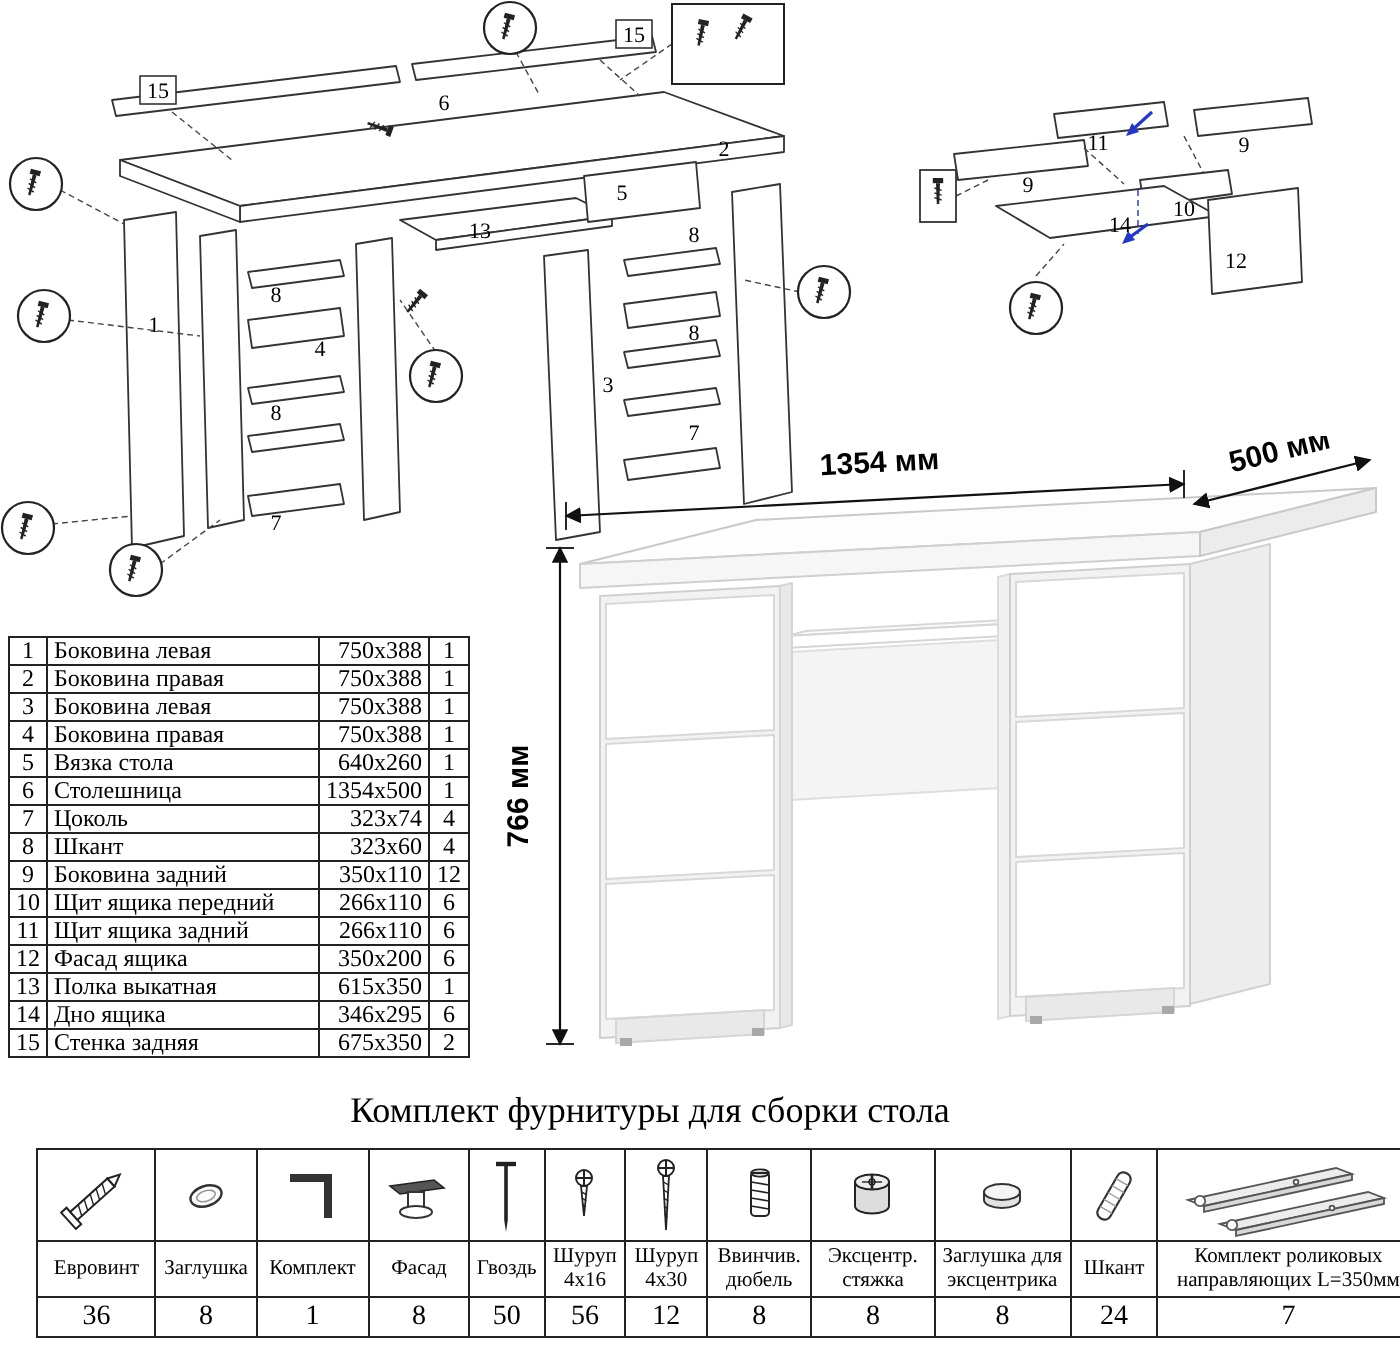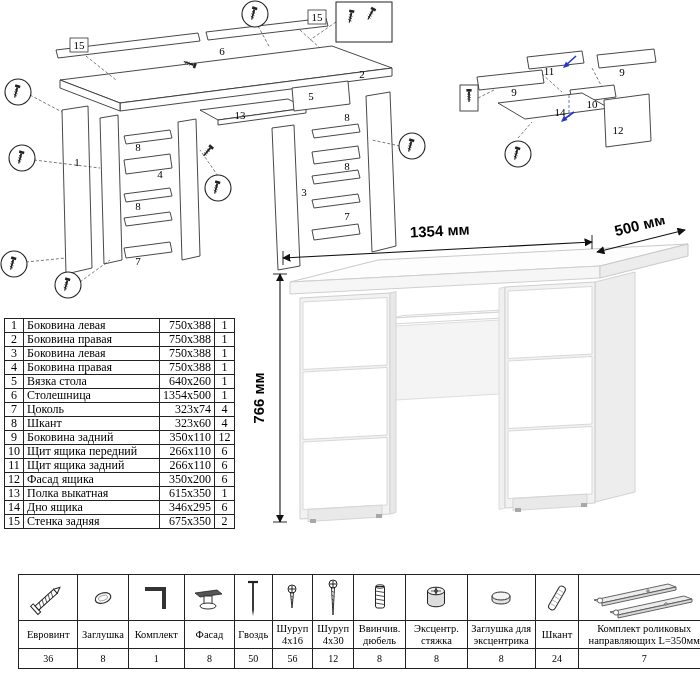--- a/index.html
+++ b/index.html
@@ -17,21 +17,21 @@
   .pt-name{width:136px}
   .pt-size{width:54px;text-align:right}
   .pt-qty{width:20px;text-align:center;padding:0 1px}
 
   .hw-title{position:absolute;top:545px;left:0;width:650px;text-align:center;font-size:18px}
 
   .hw-table{position:absolute;left:18px;top:574px;width:692px;table-layout:fixed;border-collapse:collapse}
   .hw-table td{border:1px solid #222;text-align:center;overflow:hidden;vertical-align:middle}
   .hw-icon-cell{height:46px}
   .hw-name-cell{height:28px;font-size:10.5px;line-height:1.12;text-align:left;padding:1px 2px}
-  .hw-qty-cell{height:20px;font-size:10px}
+  .hw-qty-cell{height:20px;font-size:14px}
 
   .num-label{font-family:"Liberation Serif",serif;font-size:11px;fill:#000}
   .dim-label{font-family:"Liberation Sans",sans-serif;font-weight:bold;font-size:15px;fill:#000}
   svg{display:block}
   .hw-icon-cell svg{display:inline-block;vertical-align:middle}
 </style>
 </head>
 <body>
 
 <div class="page">
@@ -314,20 +314,21 @@
       </tr>
       <tr>
         <td class="pt-num">15</td>
         <td class="pt-name">Стенка задняя</td>
         <td class="pt-size">675x350</td>
         <td class="pt-qty">2</td>
       </tr>
     </tbody>
   </table>
 
+  <div class="hw-title">Комплект фурнитуры для сборки стола</div>
 
   <table class="hw-table">
     <colgroup>
       <col style="width:57px">
         <col style="width:48px">
         <col style="width:54px">
         <col style="width:48px">
       <col style="width:36px">
         <col style="width:39px">
         <col style="width:39px">

